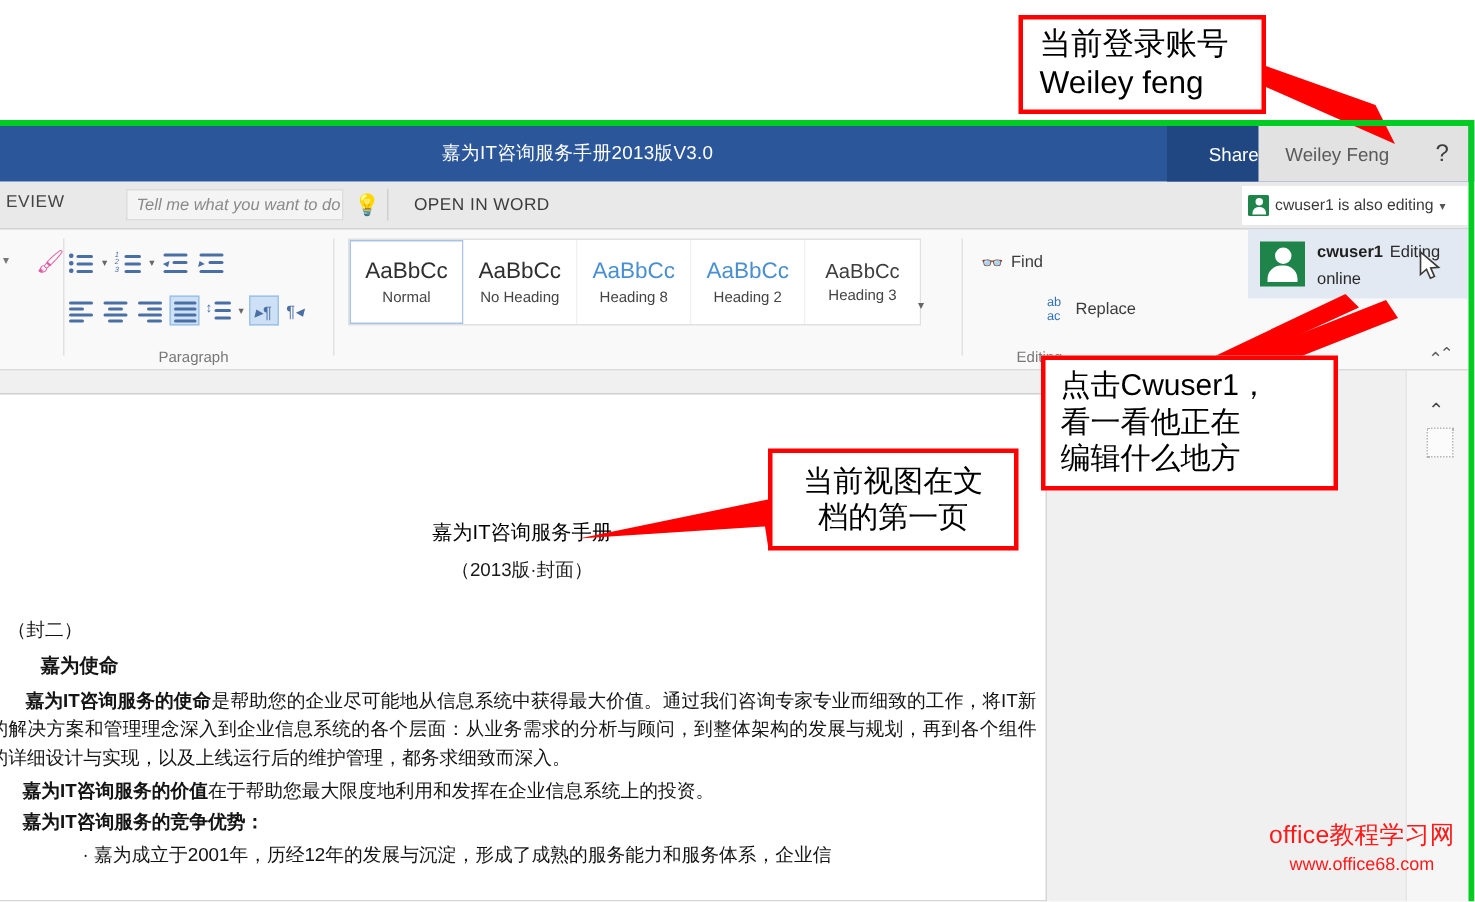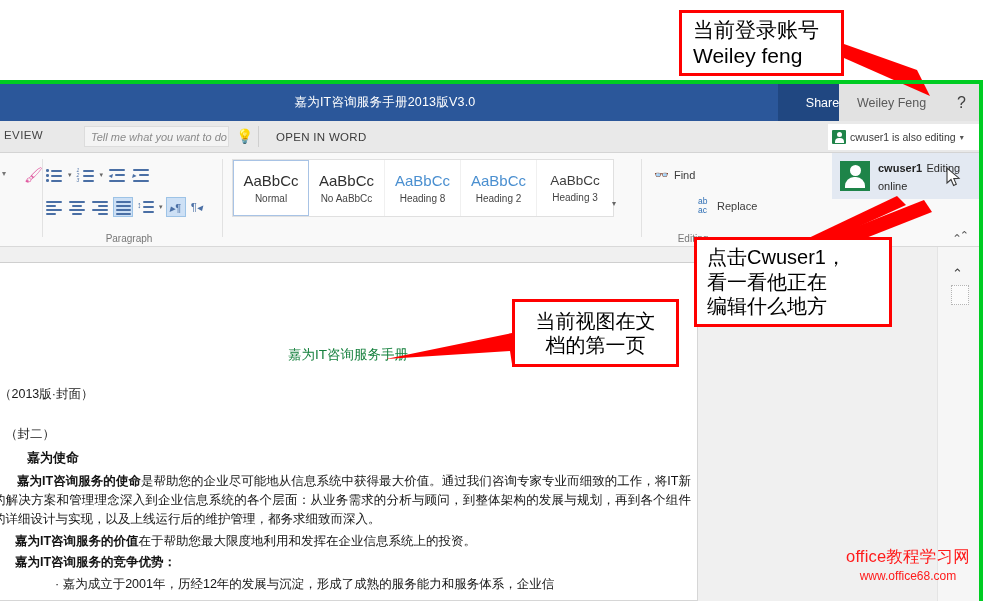--- a/index.html
+++ b/index.html
@@ -153,22 +153,22 @@
   
   .doc-bg {
     position:absolute; left:0; top:247px; width:979px; height:354px;
     background:#f0f0f0; z-index:5;
   }
   .doc-page {
     position:absolute; left:-2px; top:262px; width:700px; height:339px;
     background:#ffffff; border:1px solid #d6d6d6; border-top:1px solid #cfcfcf;
     z-index:6; overflow:hidden;
   }
-  .doc-title { margin-top:83px; text-align:center; font-size:13.5px; color:#15803d; }
-  .doc-sub   { margin-top:22px; font-size:12.5px; color:#1a1a1a; }
+  .doc-title { margin-top:83px; text-align:center; font-size:13.5px; color:#000000; }
+  .doc-sub   { margin-top:8px; text-align:center; font-size:12.5px; color:#1a1a1a; }
   .doc-p { font-size:12.5px; color:#141414; line-height:1.55; }
   .doc-fengr { margin-top:22px; margin-left:6px; }
   .doc-h     { margin-top:4px; margin-left:28px; font-weight:bold; font-size:13px; }
   .doc-body  { margin-top:3px; margin-left:-6px; margin-right:6px; text-align:justify; text-indent:24px; }
   .doc-line  { margin-top:2px; margin-left:16px; }
   .doc-bullet{ margin-top:3px; margin-left:56px; }
   .doc-b { font-weight:bold; }
 
   
   .page-rail {
@@ -346,21 +346,21 @@
     <div class="grp-div" style="left:222px;"></div>
 
     <div class="grp-styles">
       <div class="style-gallery">
         <div class="style-cell active">
           <div class="style-preview">AaBbCc</div>
           <div class="style-name">Normal</div>
         </div>
         <div class="style-cell">
           <div class="style-preview">AaBbCc</div>
-          <div class="style-name">No AaBbCc</div>
+          <div class="style-name">No Heading</div>
         </div>
         <div class="style-cell">
           <div class="style-preview blue">AaBbCc</div>
           <div class="style-name">Heading 8</div>
         </div>
         <div class="style-cell">
           <div class="style-preview blue">AaBbCc</div>
           <div class="style-name">Heading 2</div>
         </div>
         <div class="style-cell" style="border-right:none;">

